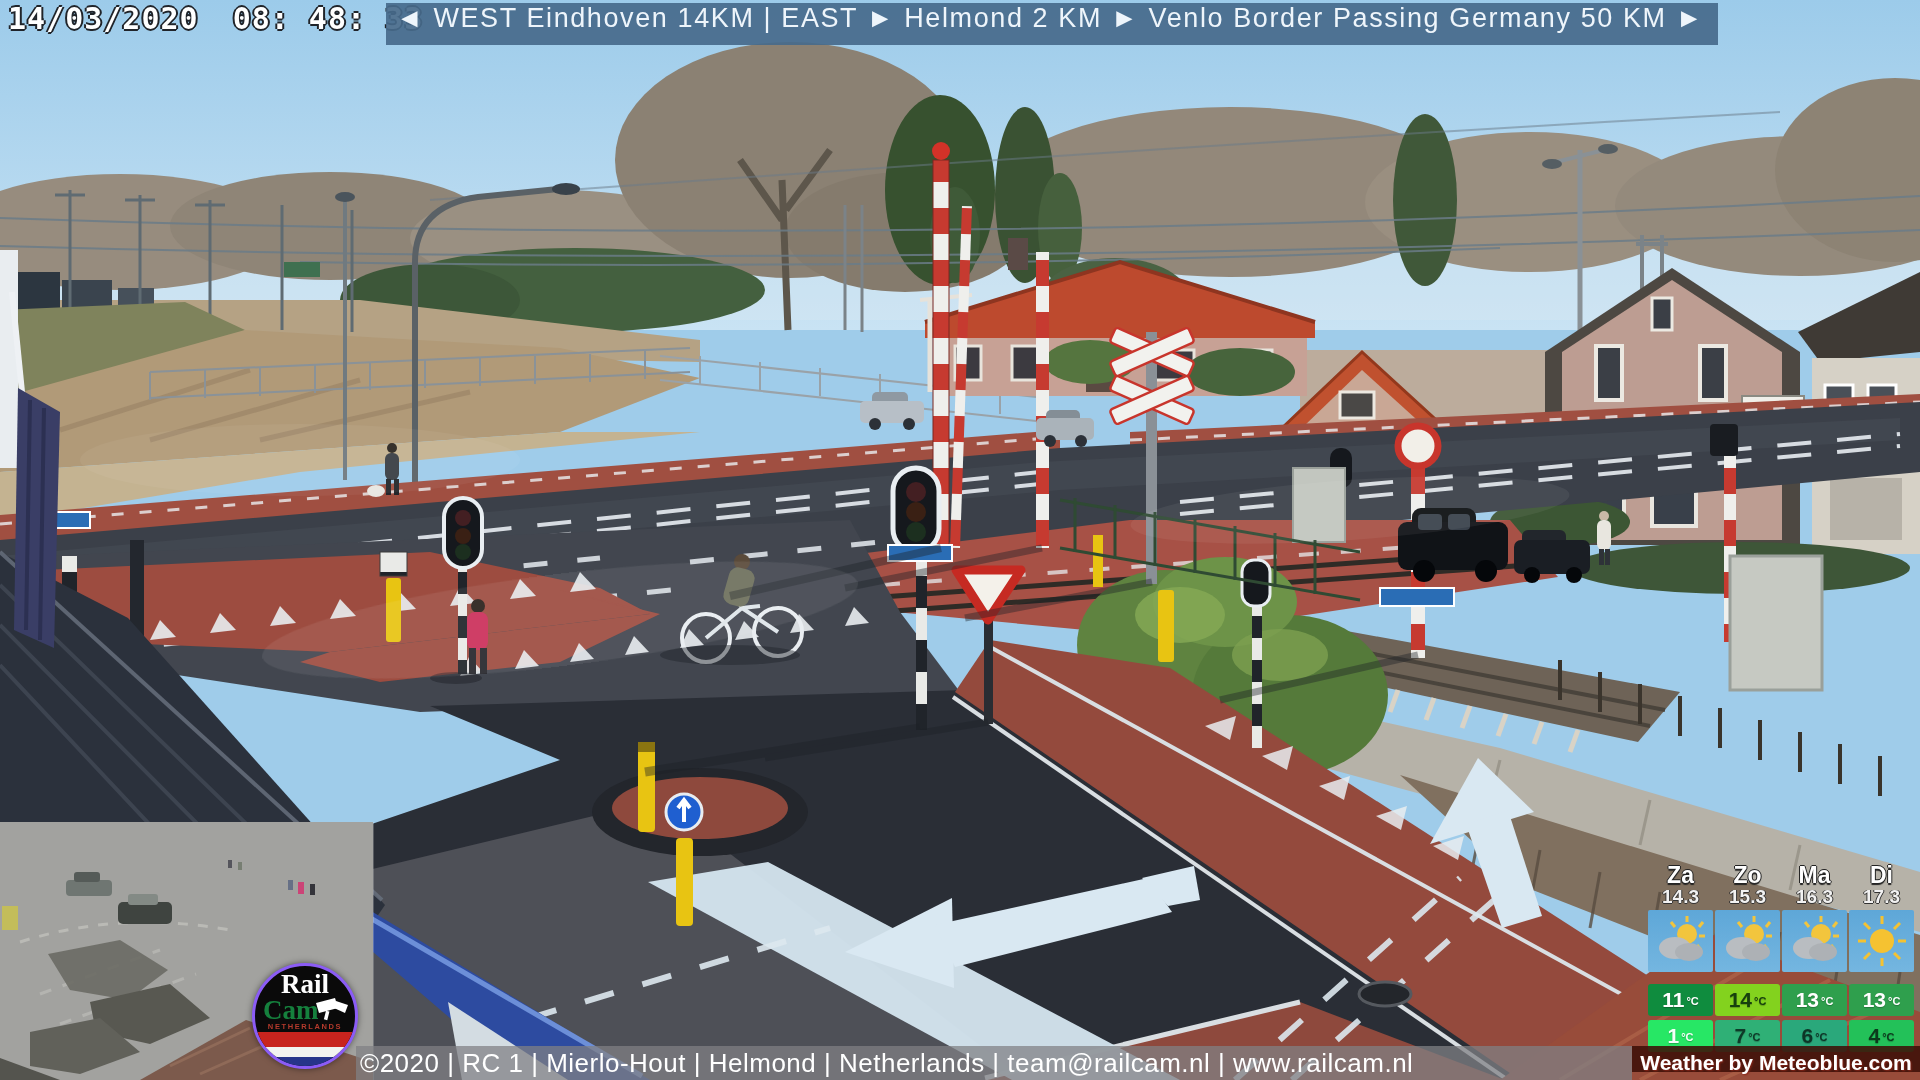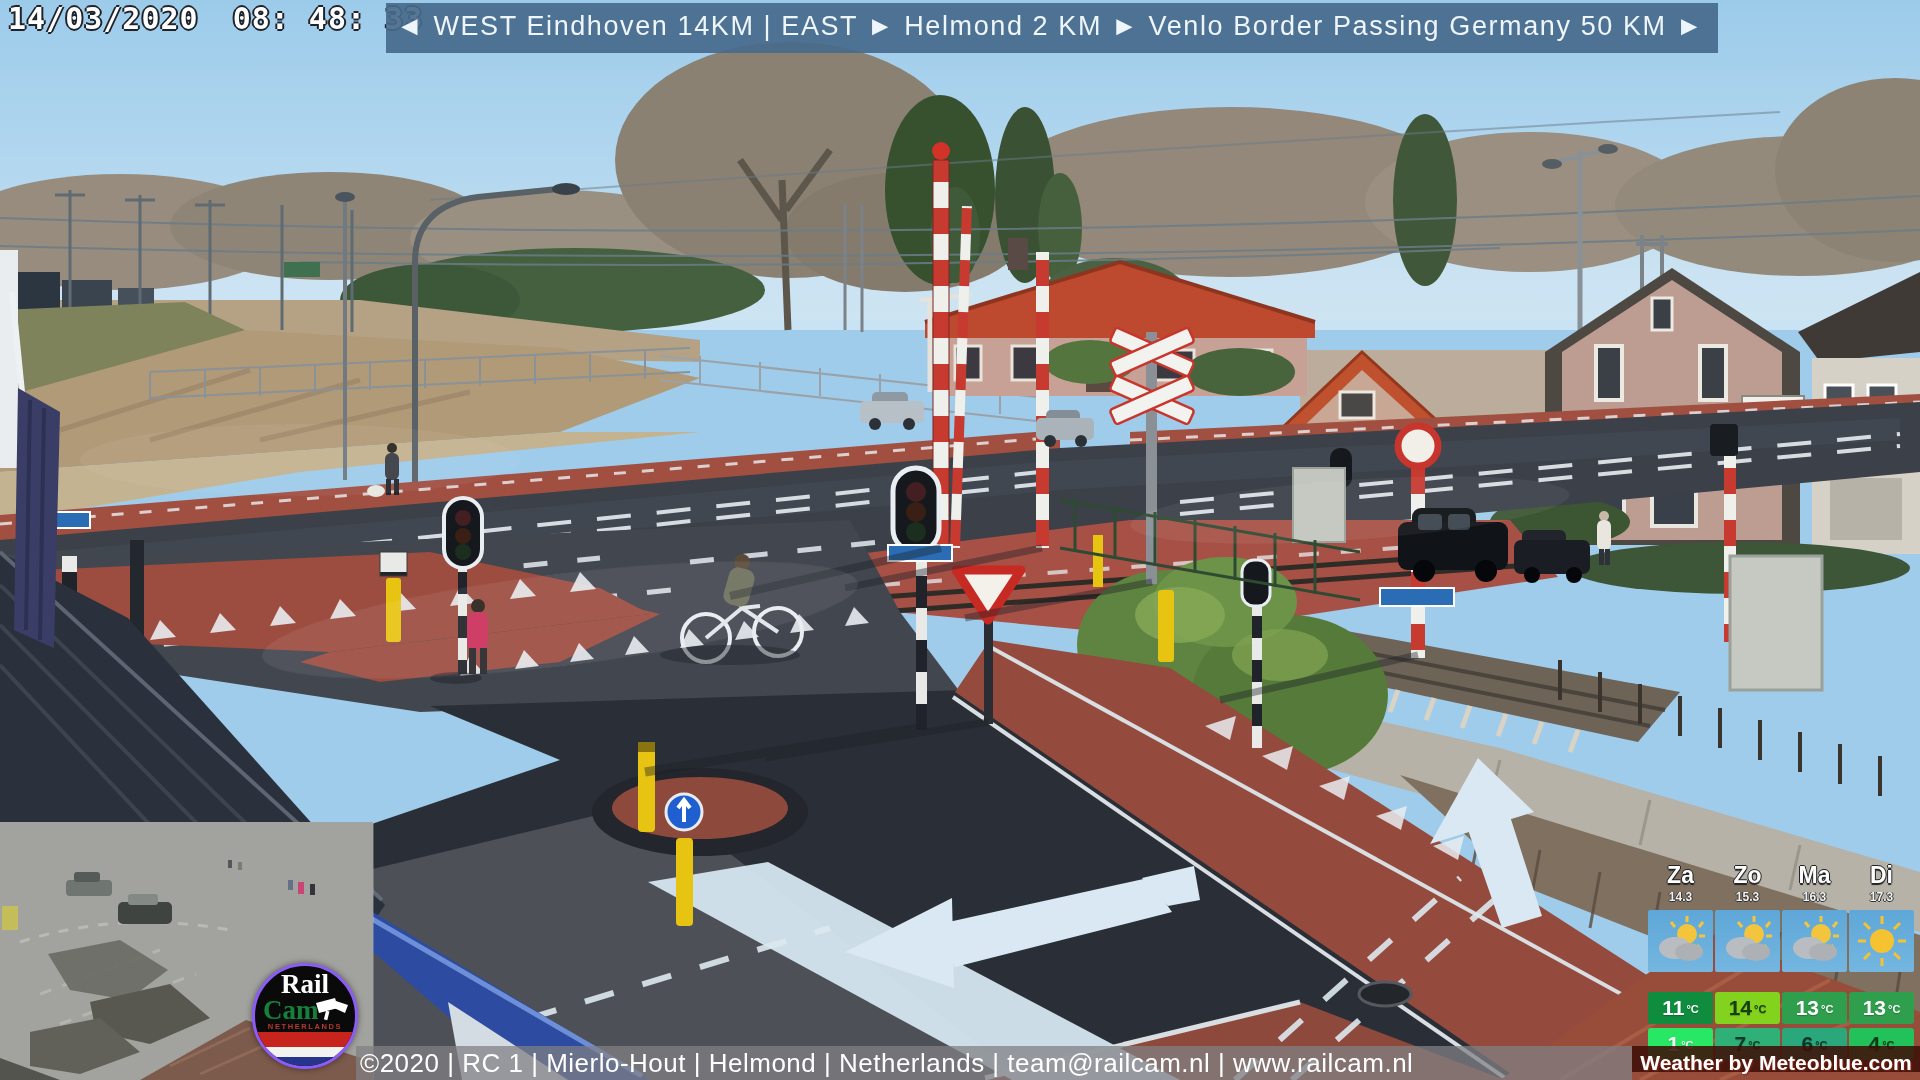--- a/index.html
+++ b/index.html
@@ -11,41 +11,41 @@
   
   .timestamp{position:absolute;left:8px;top:1px;color:#ffffff;
     font-family:"DejaVu Sans Mono",monospace;font-size:30px;font-weight:bold;letter-spacing:1px;
     text-shadow:-2px 0 0 #20242a,2px 0 0 #20242a,0 -2px 0 #20242a,0 2px 0 #20242a,1px 1px 0 #20242a;
     white-space:nowrap;}
   .timestamp .t-time{margin-left:34px;}
 
   
   .banner{position:absolute;left:386px;top:3px;height:42px;line-height:31px;
     background:rgba(70,106,139,0.92);color:#eef5fb;font-size:27px;letter-spacing:1.6px;
-    padding:8px 14px 0 10px;white-space:nowrap;}
+    padding:0 14px 0 10px;white-space:nowrap;}
 
   
   .footer{position:absolute;left:356px;top:1046px;width:1276px;height:34px;line-height:34px;
     background:rgba(128,128,132,0.74);color:#ffffff;font-size:26px;letter-spacing:.5px;
     padding-left:4px;box-sizing:border-box;white-space:nowrap;}
   .meteoblue{position:absolute;left:1632px;top:1046px;width:288px;height:26px;line-height:34px;
     background:rgba(62,16,8,0.88);color:#ffffff;font-size:21px;font-weight:bold;text-align:center;
     text-shadow:1px 1px 2px #8a2417;white-space:nowrap;}
 
   
   .weather{position:absolute;left:1648px;top:862px;width:268px;}
   .wx-row{display:grid;grid-template-columns:repeat(4,65px);column-gap:2px;}
   .wx-day{height:26px;line-height:26px;text-align:center;color:#fff;font-size:23px;font-weight:bold;
     text-shadow:-1px 0 0 #222,1px 0 0 #222,0 -1px 0 #222,0 2px 1px #222;}
-  .wx-date{height:20px;line-height:18px;text-align:center;color:#f2f2f2;font-size:12px;font-weight:bold;
+  .wx-date{height:20px;line-height:18px;text-align:center;color:#f2f2f2;font-size:19px;font-weight:bold;
     text-shadow:-1px 0 0 #333,1px 0 0 #333,0 1px 0 #333;}
   .wx-icons{margin-top:2px;}
   .wx-tile{height:62px;background:linear-gradient(#5ea7d8,#74b6e0);border-radius:2px;
     display:flex;align-items:center;justify-content:center;}
-  .wx-temps{margin-top:20px;}
+  .wx-temps{margin-top:12px;}
   .wx-temps + .wx-temps{margin-top:4px;}
   .wx-temp{height:32px;line-height:32px;text-align:center;font-size:21px;font-weight:bold;
     border-radius:3px;text-shadow:0 1px 1px rgba(0,0,0,.25);}
   .wx-temp .unit{font-size:11px;font-weight:bold;vertical-align:2px;margin-left:2px;}
 
   
   .pip{position:absolute;left:0;top:822px;width:373px;height:258px;overflow:hidden;
     border-right:1px solid rgba(235,235,235,.25);}
 
   

